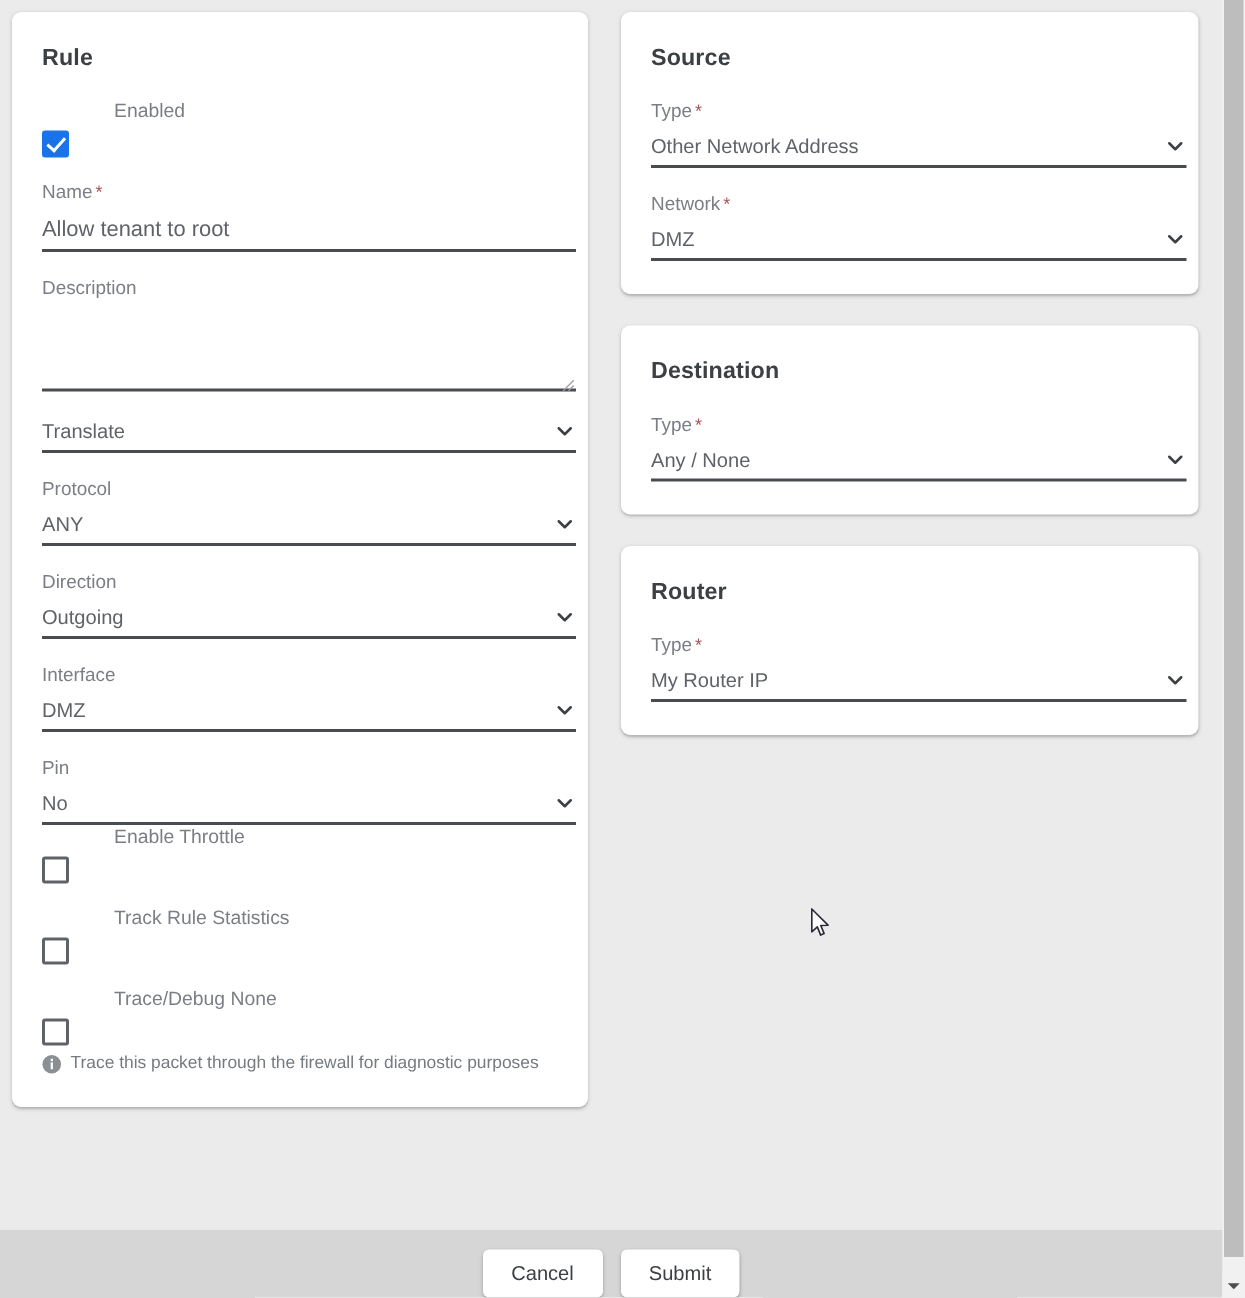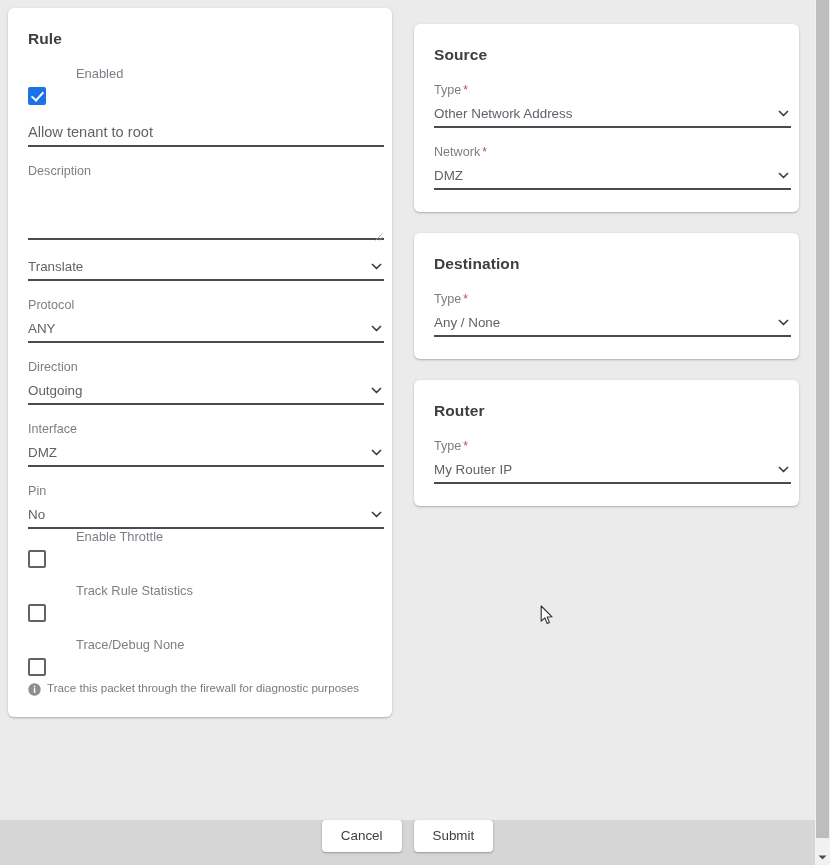--- a/index.html
+++ b/index.html
@@ -26,21 +26,21 @@
   }
 
   
   .columns {
     display: flex;
     align-items: flex-start;
     padding: 8px;
     gap: 22px;
   }
   .col-left  { width: 384px; flex: 0 0 384px; }
-  .col-right { width: 385px; flex: 0 0 385px; margin-top: 16px; }
+  .col-right { width: 385px; flex: 0 0 385px; }
 
   
   .card {
     background: #ffffff;
     border-radius: 6px;
     box-shadow: 0 1px 3px rgba(0,0,0,0.18), 0 1px 1px rgba(0,0,0,0.10);
     padding: 18px 8px 22px 20px;
     margin-bottom: 21px;
   }
   .card:last-child { margin-bottom: 0; }
@@ -170,21 +170,21 @@
   }
 
   
   .footer {
     position: absolute;
     left: 0; bottom: 0;
     width: 815px;
     height: 45px;
     background: #d6d6d6;
     display: flex;
-    align-items: flex-start;
+    align-items: flex-end;
     justify-content: center;
     gap: 12px;
   }
   .btn {
     background: #ffffff;
     border: none;
     border-radius: 4px;
     box-shadow: 0 1px 3px rgba(0,0,0,0.20), 0 1px 1px rgba(0,0,0,0.12);
     font-family: "Liberation Sans", sans-serif;
     font-size: 13.4px;
@@ -240,20 +240,21 @@
 
         <div class="card">
           <div class="card-title">Rule</div>
 
           <div class="cb-field">
             <span class="cb-label">Enabled</span>
             <span class="cbox checked"></span>
           </div>
 
           <div class="field">
+            <span class="f-label"><span>Name</span><span class="req">*</span></span>
             <div class="u-input">
               <span class="val">Allow tenant to root</span>
             </div>
           </div>
 
           <div class="field">
             <span class="f-label">Description</span>
             <div class="u-textarea">
               <span class="grip">
                 <svg width="9" height="9" viewBox="0 0 9 9">

